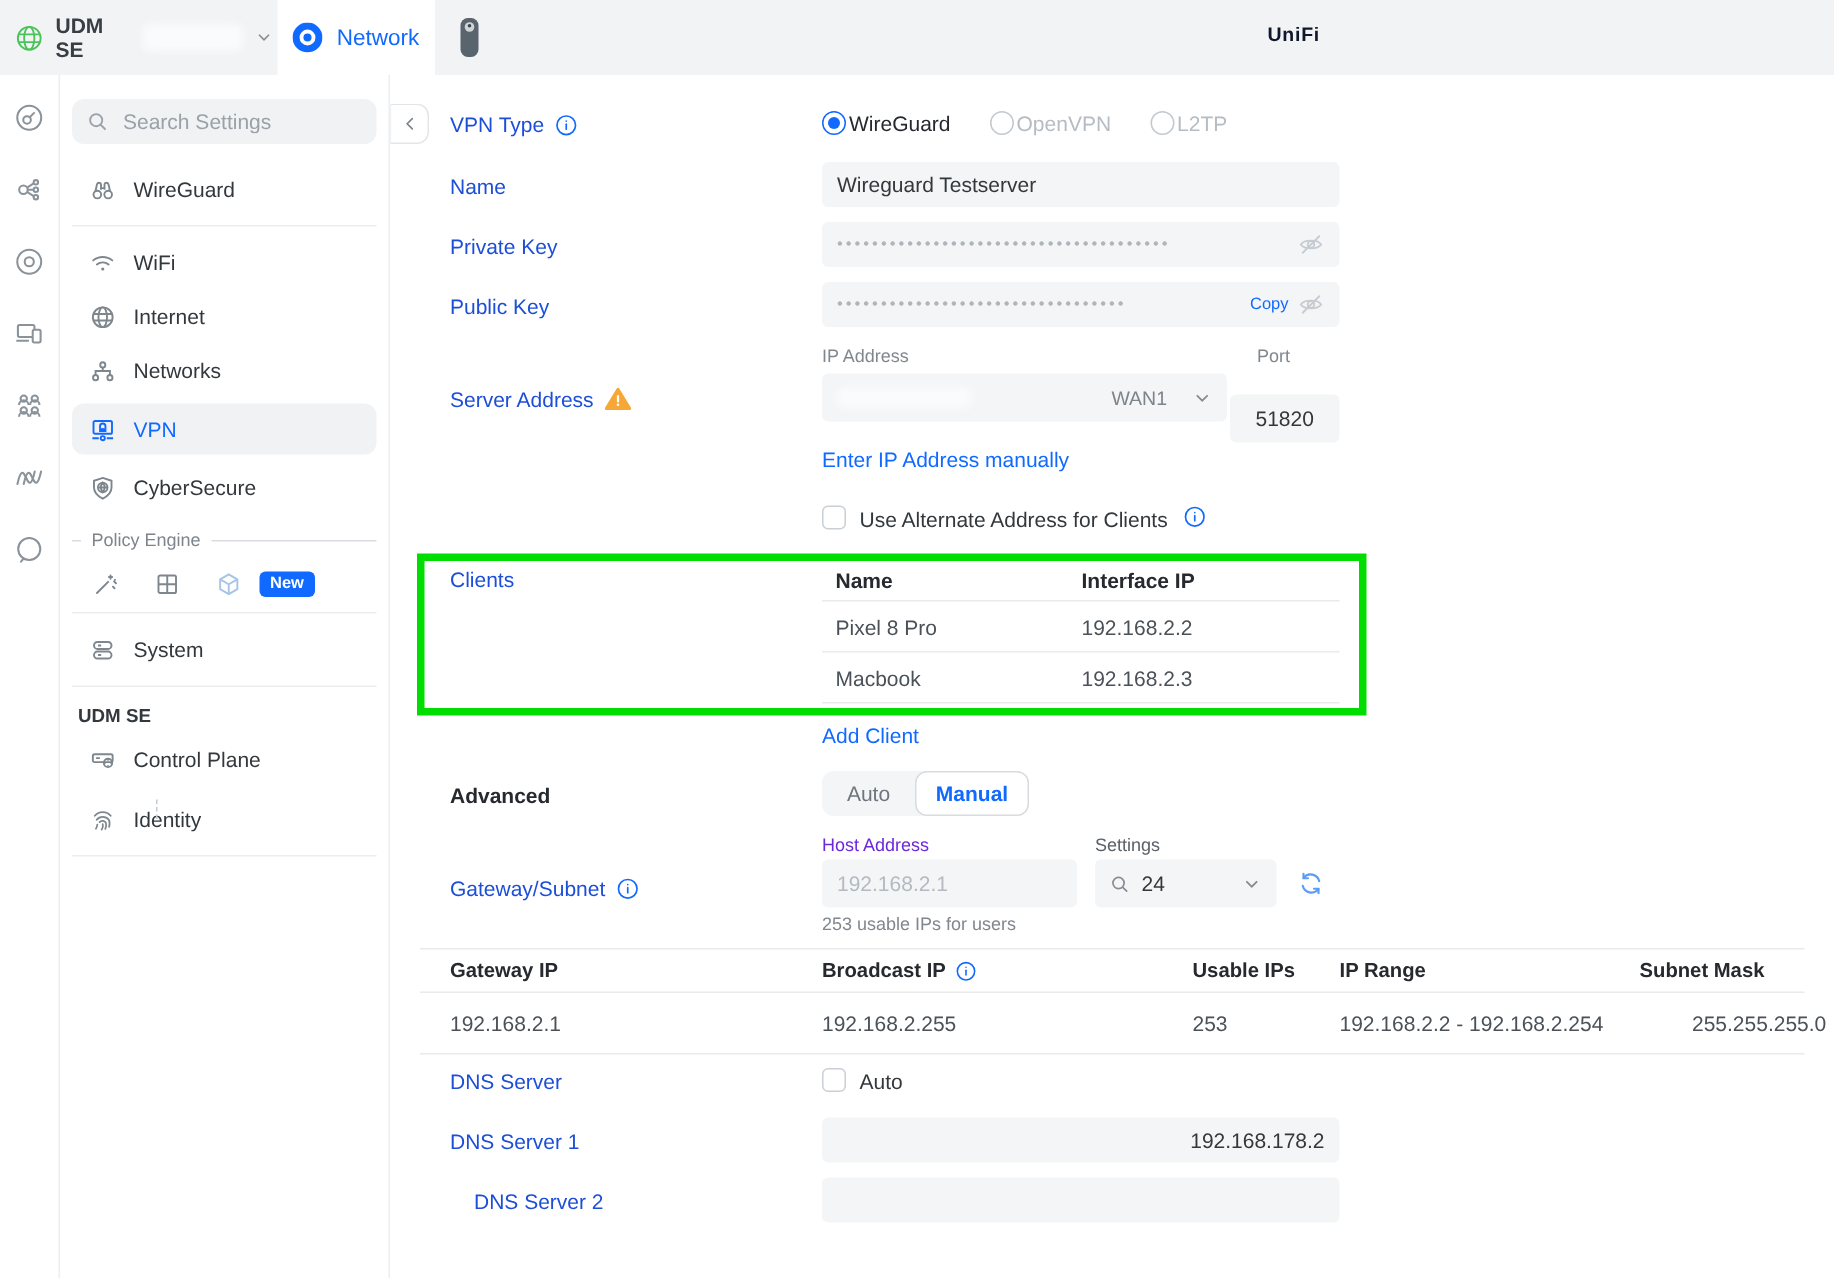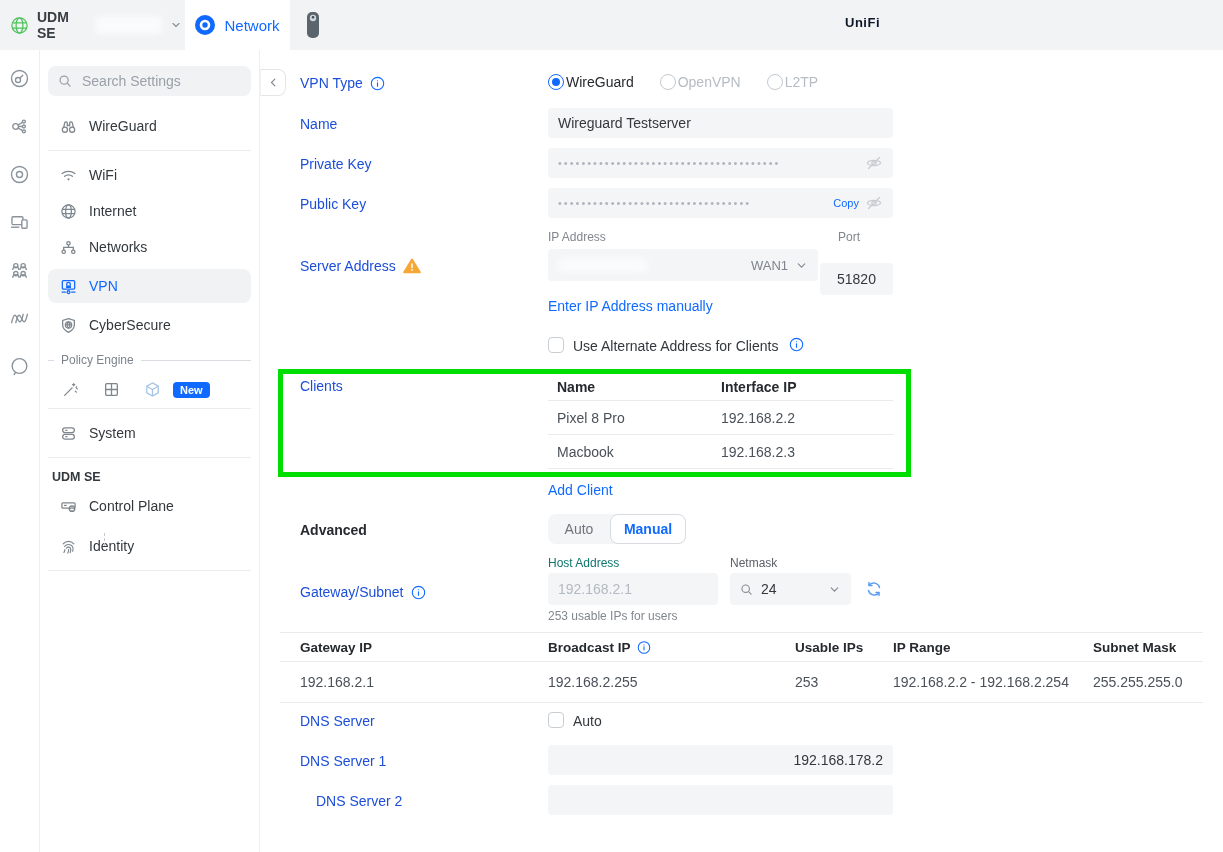--- a/index.html
+++ b/index.html
@@ -28,32 +28,32 @@
   .search-box input{border:none;background:transparent;outline:none;font-size:14px;color:#33383d;width:150px;font-family:"Liberation Sans",sans-serif;}
   .search-box input::placeholder{color:#9aa1a9;}
   .side-item{height:28px;display:flex;align-items:center;gap:12px;padding:0 0 0 12px;font-size:14px;color:#33383d;border-radius:8px;cursor:pointer;margin:8px 0;}
   .side-item .ic{width:17px;height:17px;color:#7e868e;display:flex;align-items:center;justify-content:center;}
   .side-item.selected{background:#f0f2f4;color:#116aff;height:34px;}
   .side-item.selected .ic{color:#116aff;}
   .divider{height:1px;background:#ebedef;margin:10px 0;}
   .section-label{display:flex;align-items:center;gap:7px;margin:14px 0 6px 0;color:#7d848c;font-size:12px;}
   .section-label .dash{width:6px;height:1px;background:#d9dde1;}
   .section-label .line{flex:1;height:1px;background:#d9dde1;}
-  .pe-row{display:flex;align-items:center;gap:24px;padding-left:14px;margin:14px 0 6px 0;}
+  .pe-row{display:flex;gap:24px;padding-left:14px;margin:14px 0 6px 0;}
   .pe-row .ic{color:#7e868e;}
   .new-badge{background:#116aff;color:#fff;font-size:11px;font-weight:bold;padding:2px 7px;border-radius:4px;margin-left:-12px;}
   .console-header{font-size:12.5px;font-weight:bold;color:#33383d;padding-left:4px;margin:12px 0 4px 0;}
   .dotted-conn{position:absolute;left:64px;width:0;height:13px;border-left:1px dashed #c4cad0;}
 
   
   .collapse-btn{position:absolute;left:260px;top:69px;width:26px;height:27px;background:#fff;border:1px solid #e3e6e9;border-left:1px solid #f2f3f5;border-radius:0 8px 8px 0;display:flex;align-items:center;justify-content:center;color:#7d848c;cursor:pointer;box-sizing:border-box;}
   .flabel{position:absolute;font-size:14px;color:#1d4ed8;display:flex;align-items:center;gap:7px;}
   .flabel.bold{color:#26292e;font-weight:bold;}
   .sublabel{position:absolute;font-size:12px;color:#81878e;}
-  .sublabel.light{color:#0f766e;}
+  .sublabel.light{color:#6d28d9;}
   .sublabel.dark{color:#5a6168;}
   .field{position:absolute;background:#f4f5f6;border-radius:4px;display:flex;align-items:center;box-sizing:border-box;padding:0 10px;font-size:14px;color:#33383d;}
   .dots{font-size:11px;letter-spacing:2px;color:#aeb5bb;overflow:hidden;white-space:nowrap;flex:1;}
   .link{position:absolute;color:#116aff;font-size:14px;cursor:pointer;}
   .inline-link{color:#116aff;font-size:11px;cursor:pointer;margin:0 6px;}
   .radio-group{position:absolute;display:flex;align-items:center;gap:26px;font-size:14px;}
   .radio-opt{display:flex;gap:2px;cursor:pointer;}
   .radio{width:16px;height:16px;border-radius:50%;box-sizing:border-box;border:1.5px solid #c3c9cf;background:#fff;display:flex;align-items:center;justify-content:center;}
   .radio.sel{border-color:#116aff;}
   .radio.sel::after{content:"";width:8px;height:8px;border-radius:50%;background:#116aff;}
@@ -397,21 +397,21 @@
       <svg width="18" height="16" viewBox="0 0 18 16">
           <path d="M9 1.5L16.8 14.3H1.2z" fill="#f6a735" stroke="#f6a735" stroke-width="2" stroke-linejoin="round"></path>
           <path d="M9 6v3.6" stroke="#fff" stroke-width="1.5" stroke-linecap="round"></path>
           <circle cx="9" cy="11.9" r="0.9" fill="#fff"></circle>
         </svg>
     </span>
   </div>
   <div class="field" style="left:548px;top:249px;width:270px;height:32px;">
     <span class="redacted" style="width:90px;height:14px;"></span>
     <span style="flex:1;"></span>
-    <span style="color:#7d848c;font-size:13px;margin-right:7px;">WAN1</span>
+    <span style="color:#7d848c;font-size:13px;margin-right:17px;">WAN1</span>
     <span class="chev">
       <svg width="13" height="13" viewBox="0 0 16 16" fill="none" stroke="currentColor" stroke-width="1.5" stroke-linecap="round">
           <path d="M4 6l4 4 4-4"></path>
         </svg>
     </span>
   </div>
   <div class="field" style="left:820px;top:263px;width:73px;height:32px;padding-left:17px;">
     <span>51820</span>
   </div>
   <div class="link" style="left:548px;top:298px;">Enter IP Address manually</div>
@@ -445,21 +445,21 @@
 
   <div class="green-box"></div>
 
   <div class="flabel bold" style="left:300px;top:522px;">Advanced</div>
   <div class="toggle">
     <span class="seg off">Auto</span>
     <span class="seg on">Manual</span>
   </div>
 
   <div class="sublabel light" style="left:548px;top:556px;">Host Address</div>
-  <div class="sublabel dark" style="left:730px;top:556px;">Netmask</div>
+  <div class="sublabel dark" style="left:730px;top:556px;">Settings</div>
   <div class="flabel" style="left:300px;top:584px;">
     <span>Gateway/Subnet</span>
     <span class="info-icon">
       <svg width="15" height="15" viewBox="0 0 16 16" fill="none" stroke="currentColor" stroke-width="1.2" stroke-linecap="round">
           <circle cx="8" cy="8" r="6.6"></circle>
           <path d="M8 7.2v3.6"></path>
           <circle cx="8" cy="5" r="0.6" fill="currentColor" stroke="none"></circle>
         </svg>
     </span>
   </div>
@@ -504,21 +504,21 @@
       </span>
       <span class="st-cell" style="left:515px;">Usable IPs</span>
       <span class="st-cell" style="left:613px;">IP Range</span>
       <span class="st-cell" style="left:813px;">Subnet Mask</span>
     </div>
     <div class="st-row">
       <span class="st-cell" style="left:20px;">192.168.2.1</span>
       <span class="st-cell" style="left:268px;">192.168.2.255</span>
       <span class="st-cell" style="left:515px;">253</span>
       <span class="st-cell" style="left:613px;">192.168.2.2 - 192.168.2.254</span>
-      <span class="st-cell" style="left:813px;">255.255.255.0</span>
+      <span class="st-cell" style="left:848px;">255.255.255.0</span>
     </div>
   </div>
 
   <div class="flabel" style="left:300px;top:713px;">DNS Server</div>
   <span class="checkbox" style="left:548px;top:712px;"></span>
   <span class="cb-label" style="left:573px;top:713px;">Auto</span>
 
   <div class="flabel" style="left:300px;top:753px;">DNS Server 1</div>
   <div class="field" style="left:548px;top:745px;width:345px;height:30px;justify-content:flex-end;">
     <span>192.168.178.2</span>

